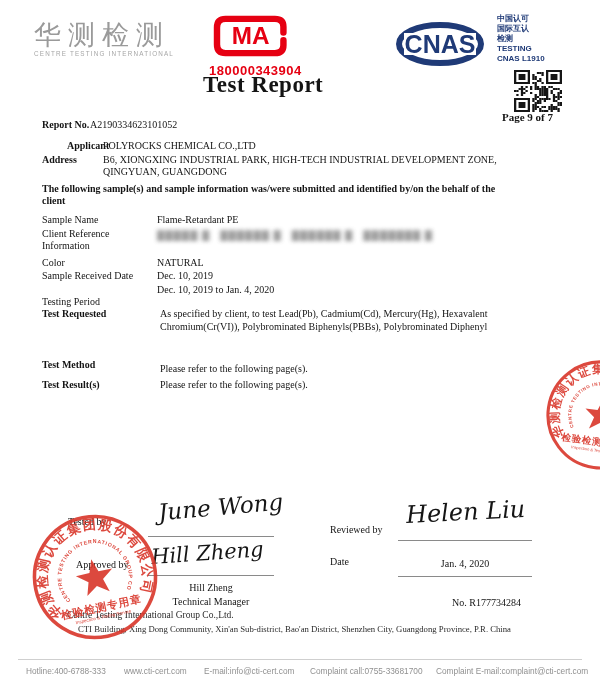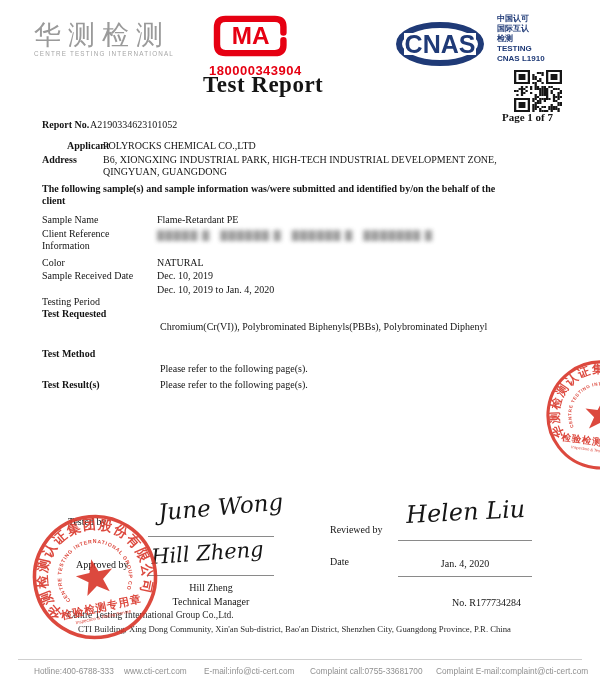--- a/index.html
+++ b/index.html
@@ -199,21 +199,21 @@
       <rect x="2" y="2" width="3" height="3" fill="#161616"></rect>
       <rect x="14" y="0" width="7" height="7" fill="#161616"></rect>
       <rect x="15" y="1" width="5" height="5" fill="#ffffff"></rect>
       <rect x="16" y="2" width="3" height="3" fill="#161616"></rect>
       <rect x="0" y="14" width="7" height="7" fill="#161616"></rect>
       <rect x="1" y="15" width="5" height="5" fill="#ffffff"></rect>
       <rect x="2" y="16" width="3" height="3" fill="#161616"></rect>
     </svg>
 
   <div class="abs title" style="left:203px;top:72px;">Test Report</div>
-  <div class="abs pagemark" style="left:502px;top:111px;">Page 1 of 7</div>
+  <div class="abs pagemark" style="left:502px;top:111px;">Page 9 of 7</div>
 
   <div class="abs lbl" style="left:42px;top:119px;">Report No.</div>
   <div class="abs t10" style="left:90px;top:119px;">A2190334623101052</div>
 
   <div class="abs lbl" style="left:42px;top:140px;margin-left:25px;">Applicant</div>
   <div class="abs t10" style="left:103px;top:140px;">POLYROCKS CHEMICAL CO.,LTD</div>
 
   <div class="abs lbl" style="left:42px;top:154px;text-align:center;">Address</div>
   <div class="abs t10" style="left:103px;top:154px;">B6, XIONGXING INDUSTRIAL PARK, HIGH-TECH INDUSTRIAL DEVELOPMENT ZONE,</div>
   <div class="abs t10" style="left:103px;top:166px;">QINGYUAN, GUANGDONG</div>
@@ -235,23 +235,24 @@
   <div class="abs t10" style="left:42px;top:257px;">Color</div>
   <div class="abs t10" style="left:157px;top:257px;">NATURAL</div>
 
   <div class="abs t10" style="left:42px;top:270px;">Sample Received Date</div>
   <div class="abs t10" style="left:157px;top:270px;">Dec. 10, 2019</div>
 
   <div class="abs t10" style="left:42px;top:296px;">Testing Period</div>
   <div class="abs t10" style="left:157px;top:284px;">Dec. 10, 2019 to Jan. 4, 2020</div>
 
   <div class="abs lbl" style="left:42px;top:308px;">Test Requested</div>
+  <div class="abs t10" style="left:160px;top:308px;">As specified by client, to test Lead(Pb), Cadmium(Cd), Mercury(Hg), Hexavalent</div>
   <div class="abs t10" style="left:160px;top:321px;">Chromium(Cr(VI)), Polybrominated Biphenyls(PBBs), Polybrominated Diphenyl</div>
 
-  <div class="abs lbl" style="left:42px;top:348px;">Test Method</div>
+  <div class="abs lbl" style="left:42px;top:359px;">Test Method</div>
   <div class="abs t10" style="left:160px;top:363px;">Please refer to the following page(s).</div>
 
   <div class="abs lbl" style="left:42px;top:379px;text-align:center;">Test Result(s)</div>
   <div class="abs t10" style="left:160px;top:379px;">Please refer to the following page(s).</div>
 
   <div class="abs t10" style="left:68px;top:516px;">Tested by</div>
   <div class="abs sig" style="left:158px;top:494px;font-size:23px;transform:rotate(-5deg);">June Wong</div>
   <div class="abs sigline" style="left:148px;top:536px;width:126px;"></div>
 
   <div class="abs t10" style="left:76px;top:559px;">Approved by</div>
@@ -267,21 +268,21 @@
   <div class="abs t10" style="left:330px;top:556px;">Date</div>
   <div class="abs t10 center" style="left:398px;top:558px;width:134px;">Jan. 4, 2020</div>
   <div class="abs sigline" style="left:398px;top:576px;width:134px;"></div>
 
   <div class="abs t10" style="left:452px;top:597px;">No.  R177734284</div>
 
   <div class="abs company" style="left:67px;top:610px;">Centre Testing International Group Co.,Ltd.</div>
   <div class="abs company-addr" style="left:78px;top:624px;">CTI Building, Xing Dong Community, Xin'an Sub-district, Bao'an District, Shenzhen City, Guangdong Province, P.R. China</div>
 
   <div class="abs footer-rule" style="left:18px;top:659px;width:564px;"></div>
-  <div class="abs footer-item" style="left:34px;top:666px;">Hotline:400-6788-333</div>
+  <div class="abs footer-item" style="left:26px;top:666px;">Hotline:400-6788-333</div>
   <div class="abs footer-item" style="left:124px;top:666px;">www.cti-cert.com</div>
   <div class="abs footer-item" style="left:204px;top:666px;text-align:right;">E-mail:info@cti-cert.com</div>
   <div class="abs footer-item" style="left:310px;top:666px;">Complaint call:0755-33681700</div>
   <div class="abs footer-item" style="left:436px;top:666px;">Complaint E-mail:complaint@cti-cert.com</div>
 
   <div class="abs stamp" style="left:544px;top:358px;width:114px;height:114px;transform:rotate(8deg);">
     <svg width="114" height="114" viewBox="0 0 200 200">
       <circle cx="100" cy="100" r="93" fill="none" stroke="#d9362a" stroke-width="5.5"></circle>
       <defs>
         <path id="arcCN-r" d="M 40.9,144.5 A 74,74 0 1 1 159.1,144.5"></path>

